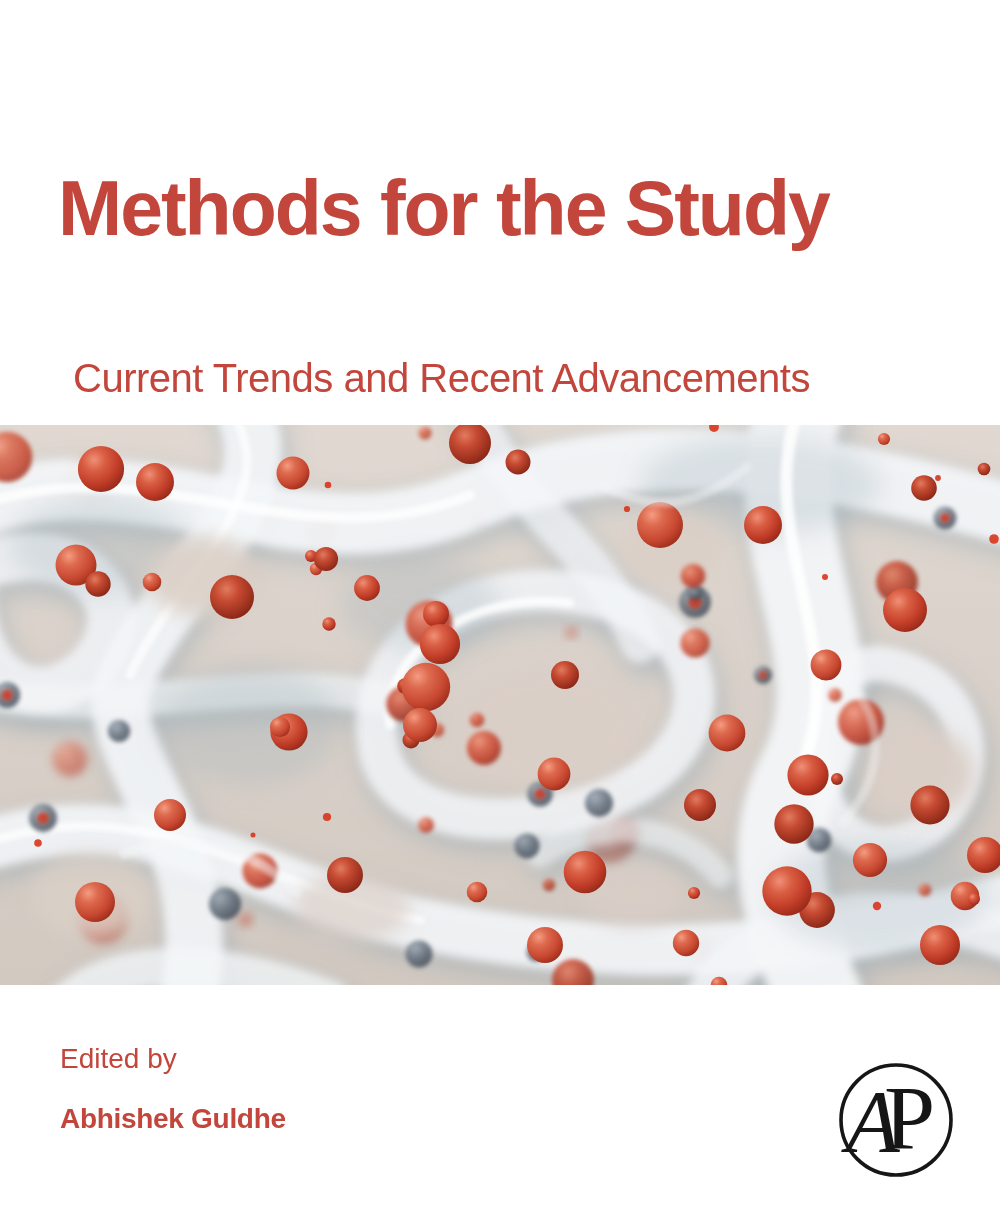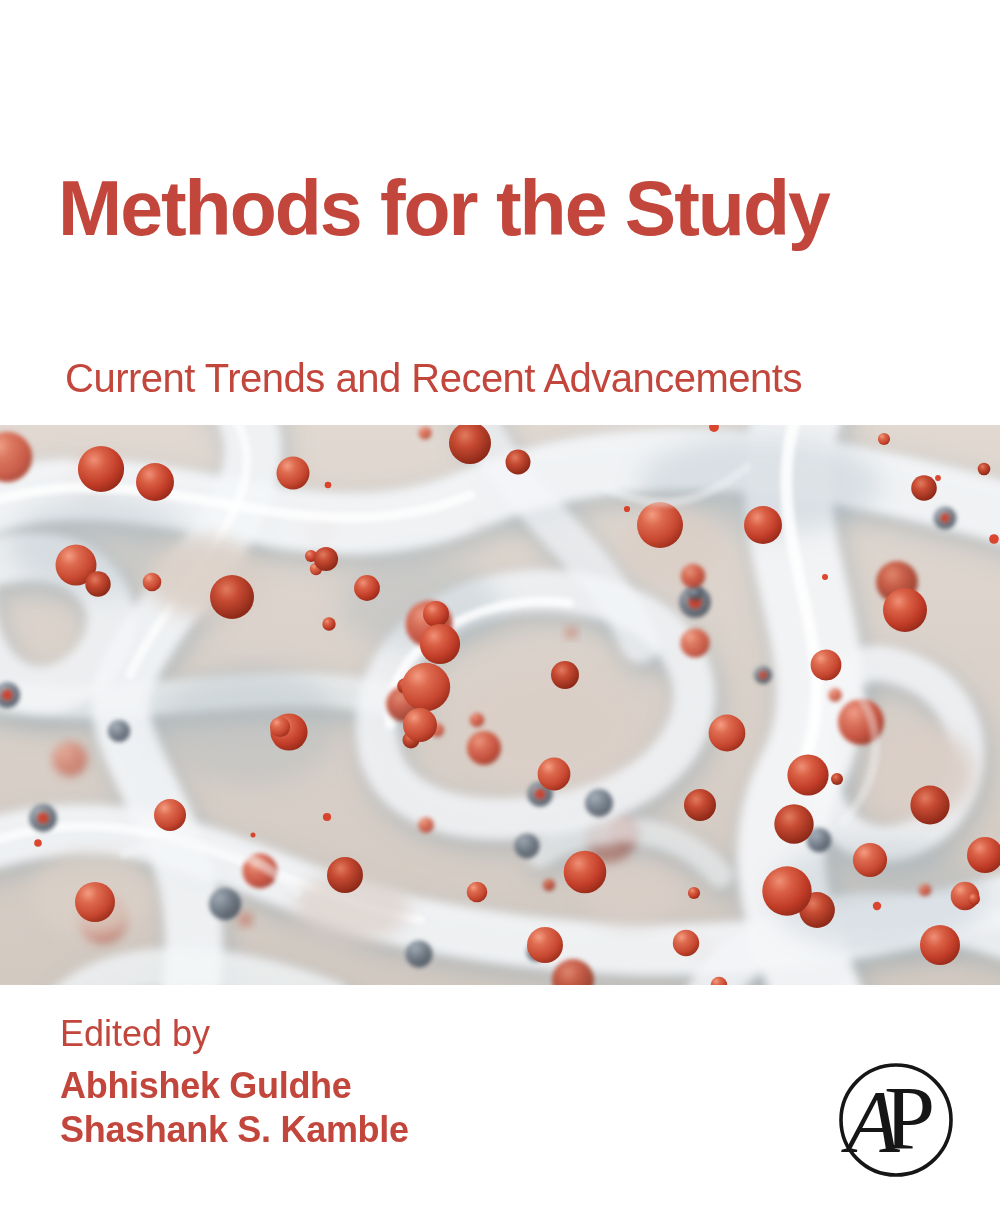--- a/index.html
+++ b/index.html
@@ -7,35 +7,35 @@
   .cover{
     position:relative;width:1000px;height:1231px;background:#ffffff;
     font-family:"Liberation Sans",sans-serif;overflow:hidden;
   }
   .title{
     position:absolute;left:58px;top:166px;
     color:var(--red);font-weight:700;font-size:77px;line-height:85px;
     letter-spacing:-2px;white-space:nowrap;text-align:center;
   }
   .subtitle{
-    position:absolute;left:65px;top:354px;
+    position:absolute;left:73px;top:354px;
     color:var(--red);font-weight:400;font-size:40px;line-height:48px;
     letter-spacing:-0.5px;white-space:nowrap;
   }
   .art{
     position:absolute;left:0;top:425px;width:1000px;height:560px;
   }
   .art svg{display:block;}
   .editors{
-    position:absolute;left:60px;top:1012px;color:var(--red);
-    font-size:36px;line-height:44px;white-space:nowrap;
+    position:absolute;left:60px;top:1037px;color:var(--red);
+    font-size:28px;line-height:44px;white-space:nowrap;
   }
   .editors .label{font-weight:400;}
   .editors .name{font-weight:700;letter-spacing:-0.3px;}
-  .editors .name.first{margin-top:8px;}
+  .editors .name.first{margin-top:16px;}
   .ap{position:absolute;left:830px;top:1056px;width:132px;height:132px;}
 </style>
 </head>
 <body>
 
 <div class="cover">
 
   <div class="title">
     <div>Methods for the Study</div>
   </div>
@@ -263,21 +263,20 @@
           <path d="M120,430 C200,400 260,430 300,470" stroke="#f4f6f8" stroke-width="10" fill="none" opacity="0.5" filter="url(#b2)"></path>
           <path d="M600,60 C660,90 700,80 750,40" stroke="#f4f6f8" stroke-width="9" fill="none" opacity="0.45" filter="url(#b2)"></path>
           <path d="M850,260 C890,300 880,360 840,400" stroke="#f4f6f8" stroke-width="9" fill="none" opacity="0.4" filter="url(#b2)"></path>
         </g>
   </svg>
     </div>
 
   <div class="editors">
     <div class="label">Edited by</div>
     <div class="name first">Abhishek Guldhe</div>
-    <div class="name">Shashank S. Kamble</div>
   </div>
 
   <svg class="ap" viewBox="0 0 132 132" xmlns="http://www.w3.org/2000/svg">
     <circle cx="66" cy="64" r="55" fill="none" stroke="#161616" stroke-width="3.6"></circle>
     <text x="16" y="95" font-family="Liberation Serif, serif" font-style="italic" font-size="88" fill="#161616">A</text>
     <text x="54" y="93" font-family="Liberation Serif, serif" font-size="92" fill="#161616">P</text>
   </svg>
 
 </div>
 

